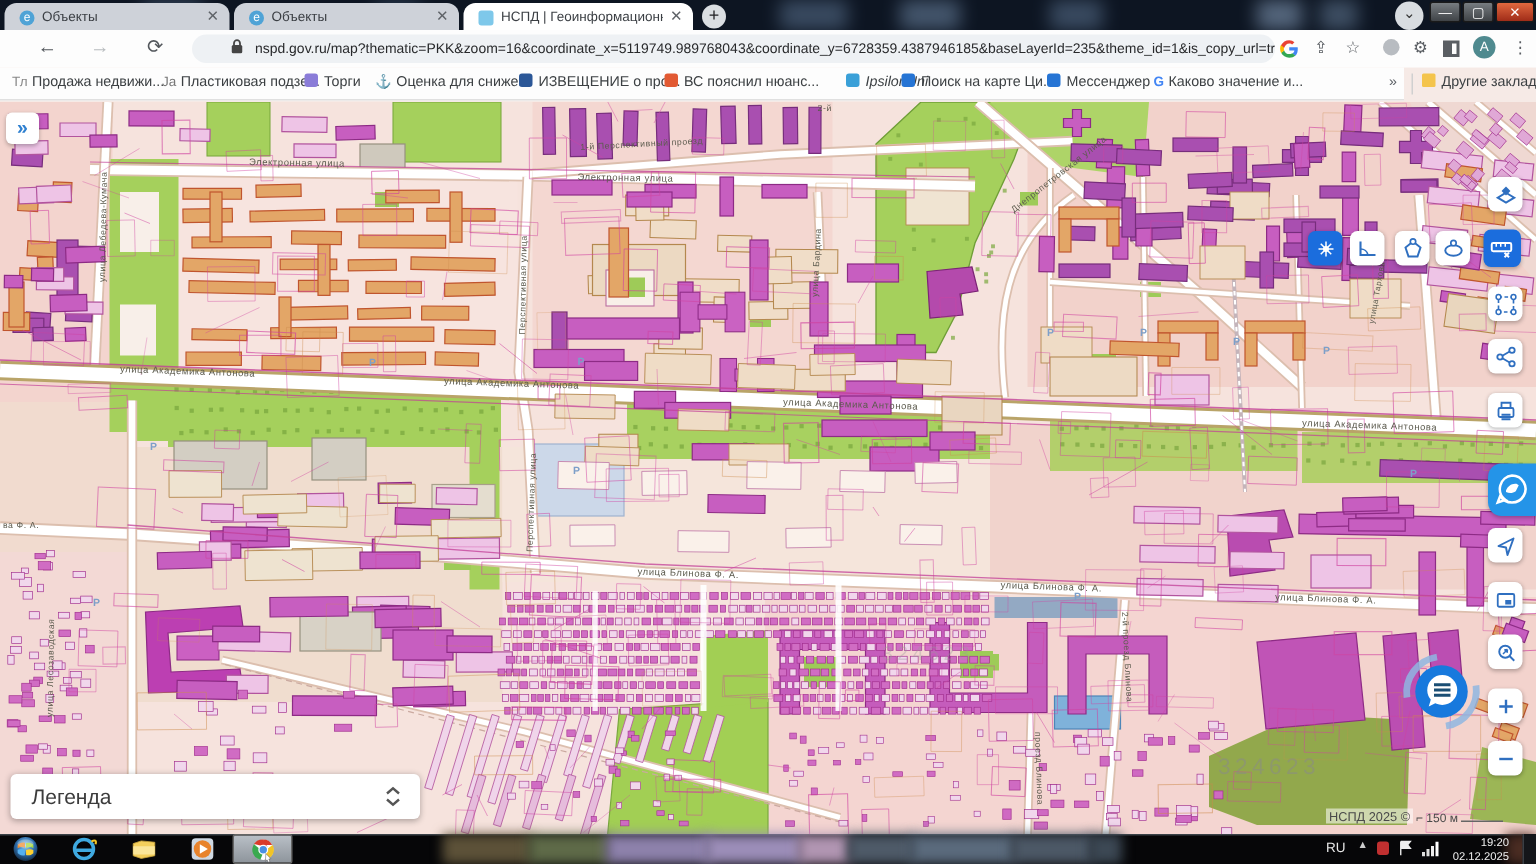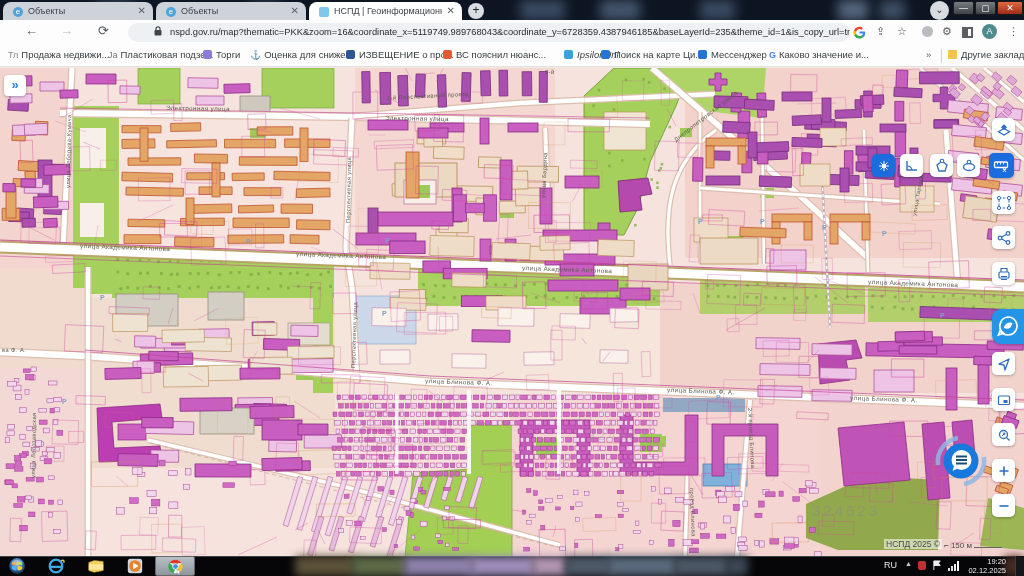--- a/index.html
+++ b/index.html
@@ -12,21 +12,21 @@
 .tab .ttl{position:absolute;left:25px;top:4px;white-space:nowrap;overflow:hidden;}
 .tab .x{position:absolute;right:7px;top:3px;font-size:10px;color:#5f6368;}
 #newtab{position:absolute;left:468px;top:3px;width:16px;height:16px;border-radius:50%;background:#dadee2;color:#202124;font-size:12px;text-align:center;line-height:15px;}
 #tabchev{position:absolute;left:930px;top:1px;width:19px;height:19px;border-radius:50%;background:#d8dce0;color:#333;font-size:10px;text-align:center;line-height:18px;}
 .winbtn{position:absolute;top:1px;height:14px;border:1px solid #1a1a1a;border-radius:2px;color:#fff;font-size:9px;text-align:center;line-height:12px;}
 #toolbar{position:absolute;left:0;top:20px;width:1024px;height:25px;background:#fdfdfd;}
 .navic{position:absolute;top:3px;color:#53575c;font-size:13px;}
 #omni{position:absolute;left:128px;top:3px;width:722px;height:19px;border-radius:10px;background:#eef1f4;font-size:9.3px;color:#28292b;line-height:19px;white-space:nowrap;overflow:hidden;}
 #omni .lock{display:inline-block;margin:0 8px 0 26px;}
 .tbic{position:absolute;top:5px;font-size:11px;color:#5a5e63;}
-#bookbar{position:absolute;left:0;top:45px;width:1024px;height:22px;background:#fdfdfd;border-bottom:1px solid #e0e0e0;}
+#bookbar{position:absolute;left:0;top:45px;width:936px;height:22px;background:#fdfdfd;border-bottom:1px solid #e0e0e0;}
 .bm{position:absolute;top:4px;height:14px;font-size:9.5px;color:#3c4043;white-space:nowrap;}
 .bmic{display:inline-block;width:9px;height:9px;border-radius:2px;vertical-align:-1px;margin-right:4px;}
 
 #map{position:absolute;left:0;top:68px;width:1024px;height:489px;}
 
 .ovl{position:absolute;box-shadow:0 1px 3px rgba(0,0,0,.28);}
 #expand{left:4px;top:75px;width:22px;height:21px;background:#fff;border-radius:4px;color:#2f80d0;font-size:13px;font-weight:bold;text-align:center;line-height:20px;}
 #topbar{left:828px;top:77px;width:185px;height:23px;background:#fff;border-radius:6px;}
 #login{position:absolute;right:30px;top:3.5px;font-size:14px;color:#2f80d0;}
 .sqbtn{position:absolute;width:23px;height:23px;background:#fff;border-radius:5px;box-shadow:0 1px 3px rgba(0,0,0,.28);}
@@ -1908,20 +1908,26 @@
       </svg>
     </div>
     <div style="position:absolute;left:929px;top:429px;width:64px;height:64px;"><svg width="64" height="64" viewBox="0 0 64 64">
         <path d="M9 36 a24 24 0 0 1 20 -27" stroke="#8fb6e0" stroke-width="4.5" fill="none" opacity="0.85"></path>
         <path d="M55 28 a24 24 0 0 1 -20 27" stroke="#8fb6e0" stroke-width="4.5" fill="none" opacity="0.85"></path>
         <circle cx="32" cy="32" r="17.5" fill="#1779dd"></circle>
         <circle cx="32.5" cy="31" r="10" fill="#fff"></circle>
         <path d="M25 37 l-1.5 5 l6 -3 z" fill="#fff"></path>
         <path d="M27 27.5 h11 M27 31 h11 M27 34.5 h11" stroke="#1a4e74" stroke-width="2.1"></path>
       </svg></div>
+    <div id="legend" class="ovl">
+      <span class="t">Легенда</span>
+      <svg width="12" height="14" viewBox="0 0 12 14" style="position:absolute;right:12px;top:8px">
+        <path d="M2 5 L6 1.5 L10 5 M2 9 L6 12.5 L10 9" stroke="#555" stroke-width="1.6" fill="none"></path>
+      </svg>
+    </div>
     <div id="attr">НСПД 2025 ©</div>
     <div id="scalebar">⌐&nbsp;150 м<span style="display:inline-block;width:28px;border-bottom:1px solid #666;margin-left:2px;"></span></div>
 <div id="taskbar">
       <div class="hl"></div>
       <svg class="tkic" style="left:8px" viewBox="0 0 20 20">
         <defs>
           <radialGradient id="orb" cx="50%" cy="35%" r="70%">
             <stop offset="0%" stop-color="#9fd8f7"></stop>
             <stop offset="55%" stop-color="#2c6aa8"></stop>
             <stop offset="100%" stop-color="#123"></stop>

